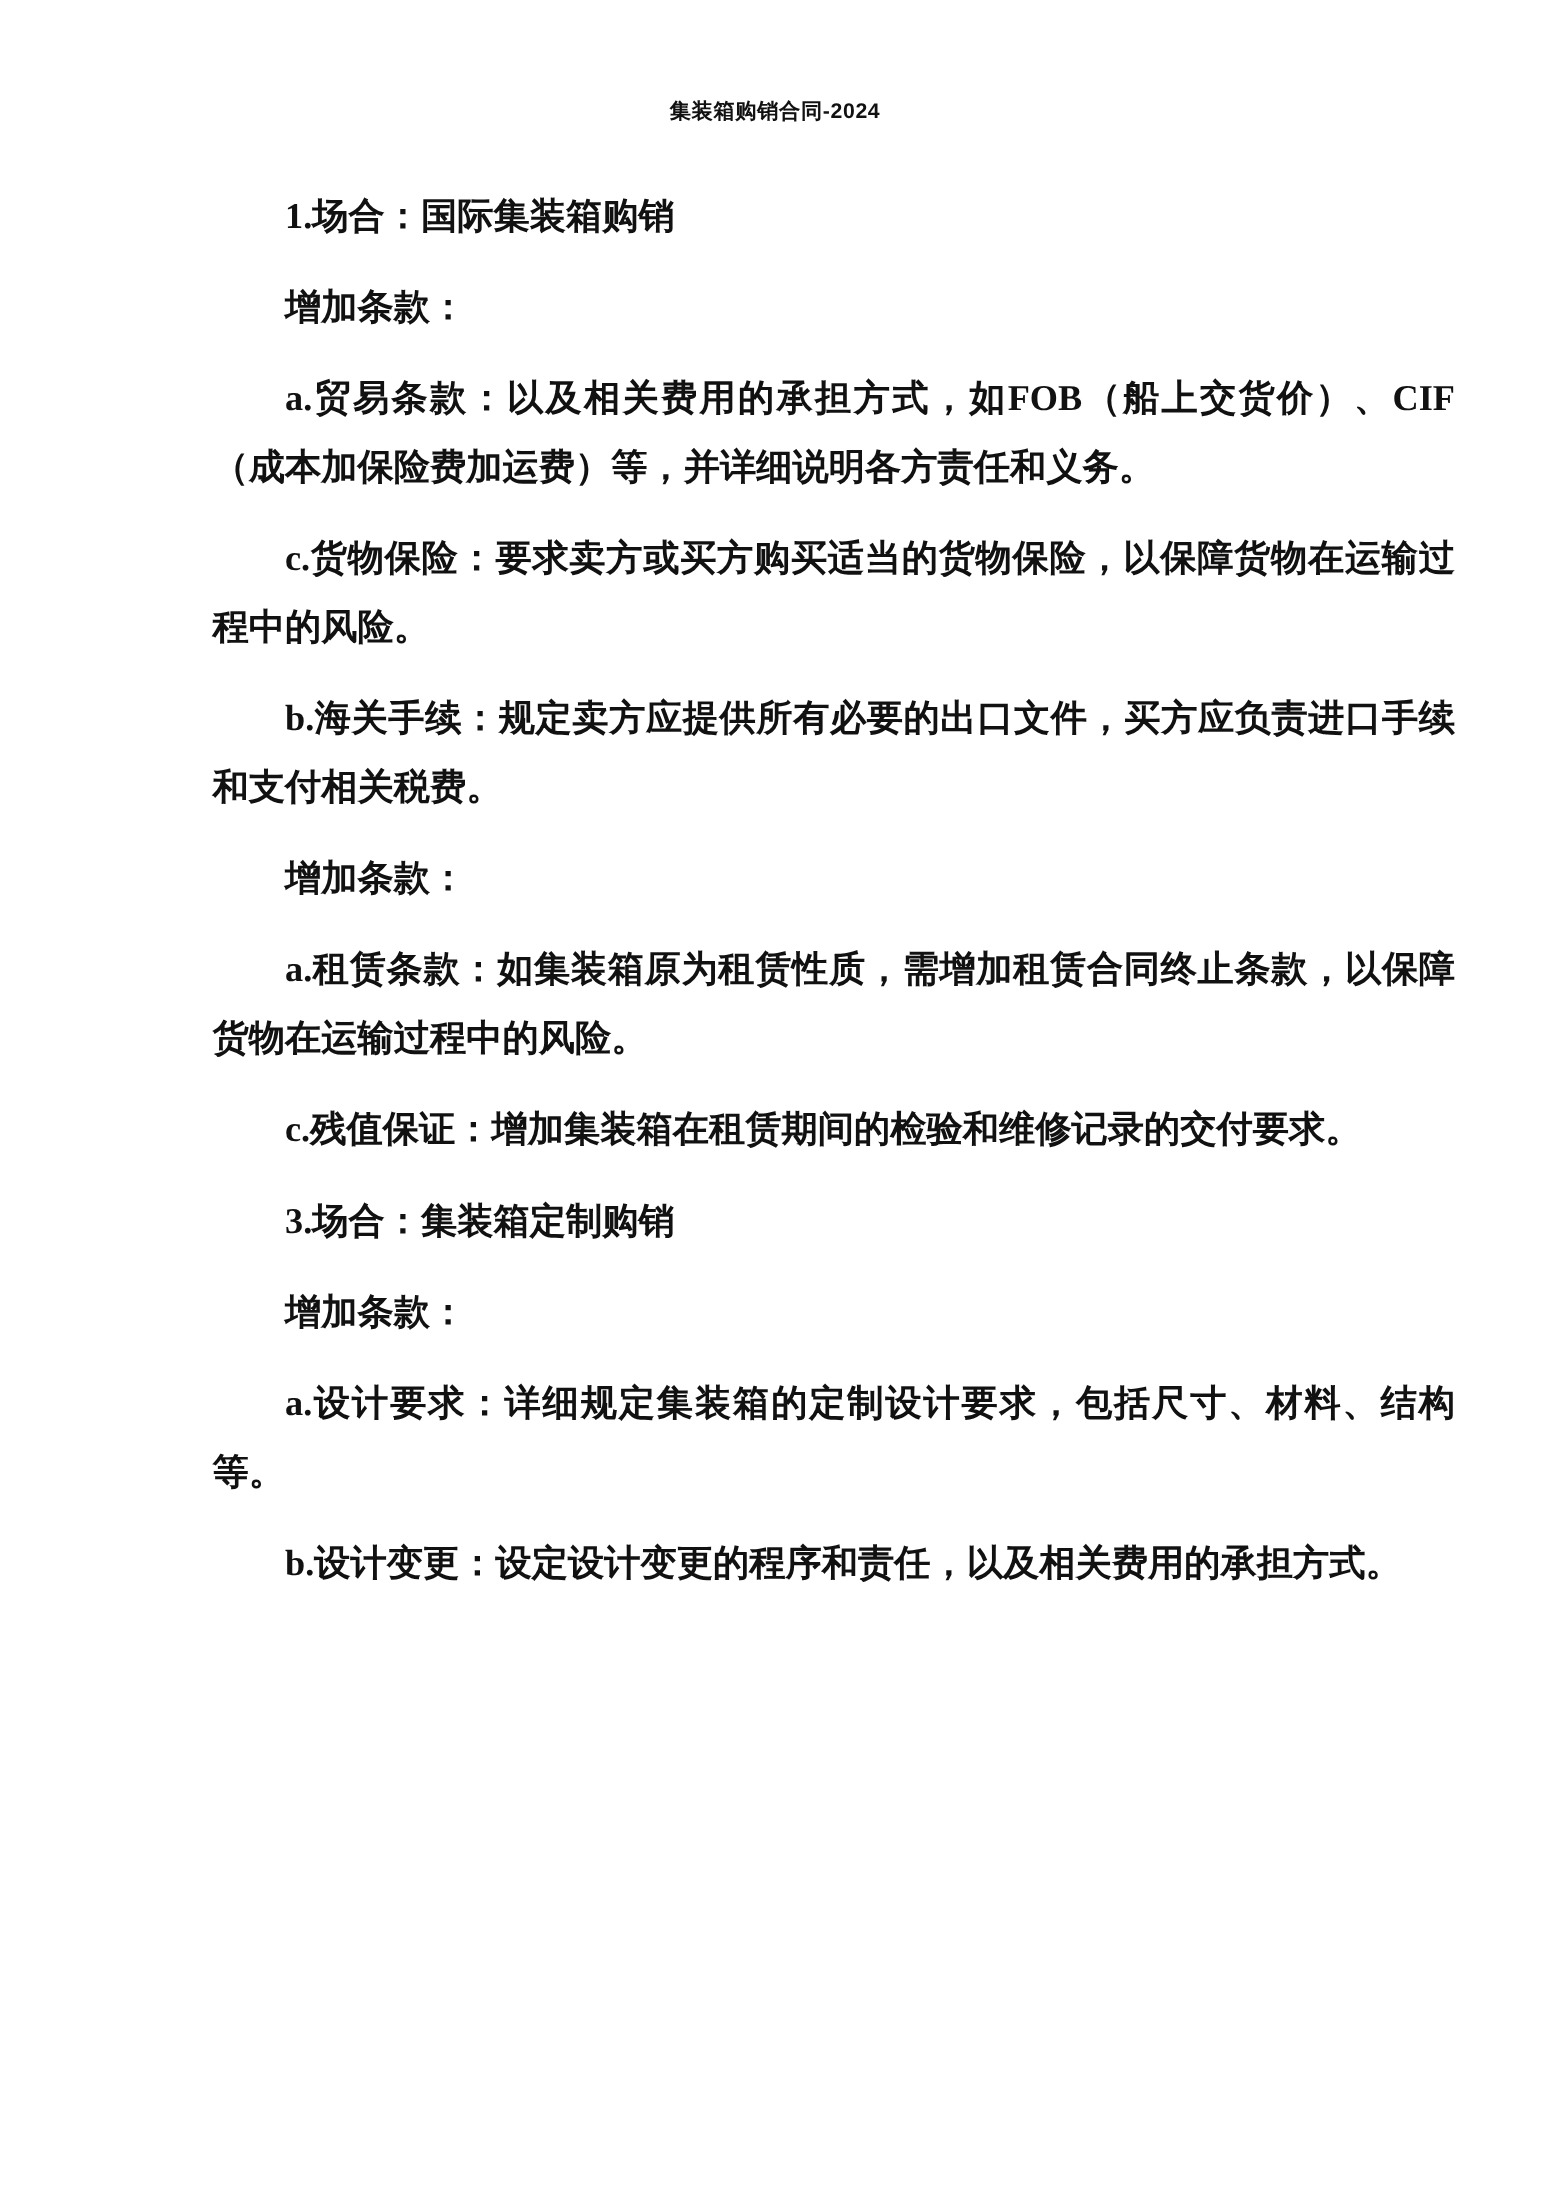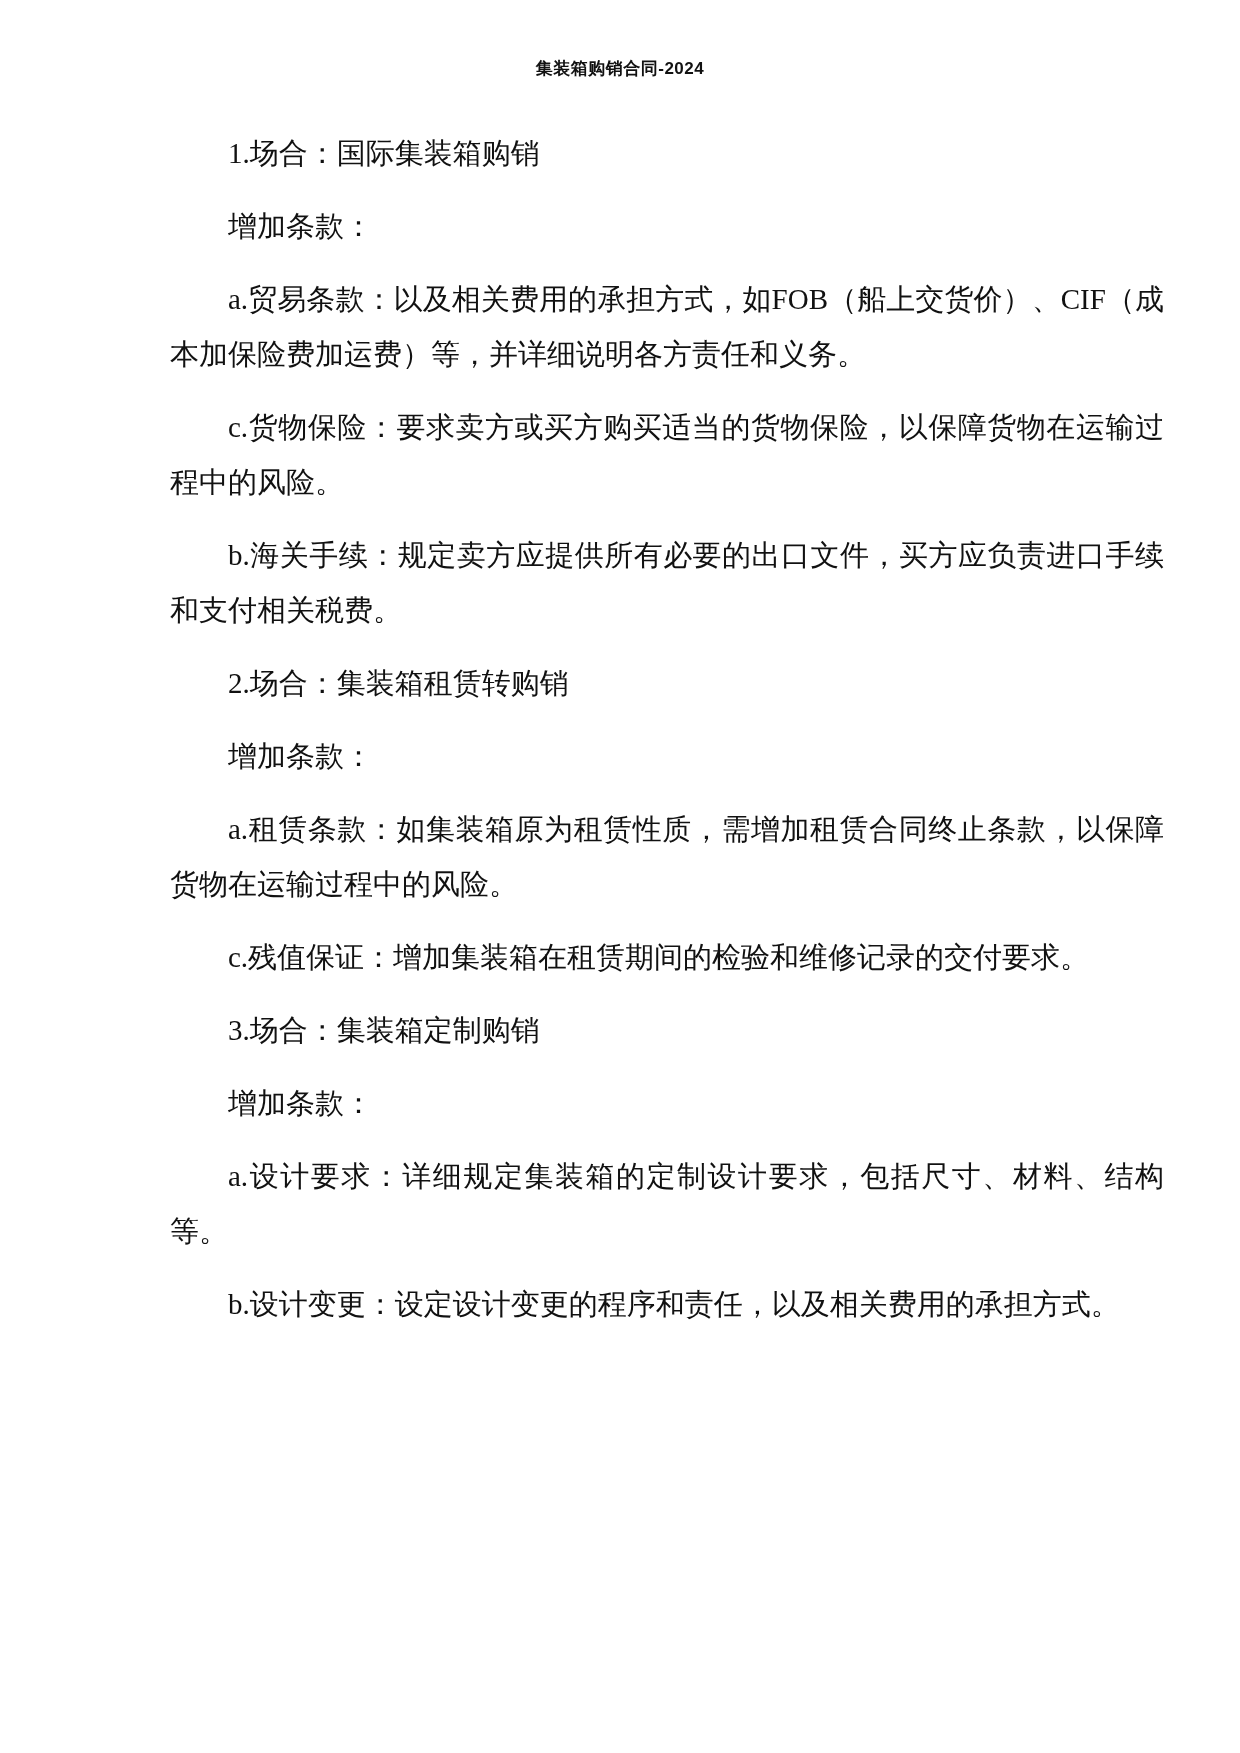--- a/index.html
+++ b/index.html
@@ -9,55 +9,55 @@
   }
   .page {
     position: relative;
     width: 1240px;
     height: 1753px;
     background: #ffffff;
     overflow: hidden;
     box-sizing: border-box;
   }
   .doc-header {
-    padding-top: 58px;
+    padding-top: 78px;
     text-align: center;
     font-family: "Liberation Sans", "DejaVu Sans", sans-serif;
     font-weight: bold;
     font-size: 17px;
     line-height: 22px;
     color: #111111;
     letter-spacing: 0.5px;
   }
   .doc-body {
     margin: 46px 76px 0 170px;
     font-family: "Liberation Serif", "DejaVu Serif", serif;
     font-size: 29px;
     line-height: 55px;
     color: #111111;
     text-align: justify;
+    font-weight: bold;
   }
   .doc-body p {
     margin: 0 0 18px 0;
     text-indent: 2em;
   }
 </style>
 </head>
 <body>
 
 <div class="page">
   <div class="doc-header">集装箱购销合同-2024</div>
 
   <div class="doc-body">
     <p>1.场合：国际集装箱购销</p>
     <p>增加条款：</p>
     <p>a.贸易条款：以及相关费用的承担方式，如FOB（船上交货价）、CIF（成本加保险费加运费）等，并详细说明各方责任和义务。</p>
     <p>c.货物保险：要求卖方或买方购买适当的货物保险，以保障货物在运输过程中的风险。</p>
     <p>b.海关手续：规定卖方应提供所有必要的出口文件，买方应负责进口手续和支付相关税费。</p>
-    <p>2.场合：集装箱租赁转购销</p>
     <p>增加条款：</p>
     <p>a.租赁条款：如集装箱原为租赁性质，需增加租赁合同终止条款，以保障货物在运输过程中的风险。</p>
     <p>c.残值保证：增加集装箱在租赁期间的检验和维修记录的交付要求。</p>
     <p>3.场合：集装箱定制购销</p>
     <p>增加条款：</p>
     <p>a.设计要求：详细规定集装箱的定制设计要求，包括尺寸、材料、结构等。</p>
     <p>b.设计变更：设定设计变更的程序和责任，以及相关费用的承担方式。</p>
   </div>
 </div>
 

